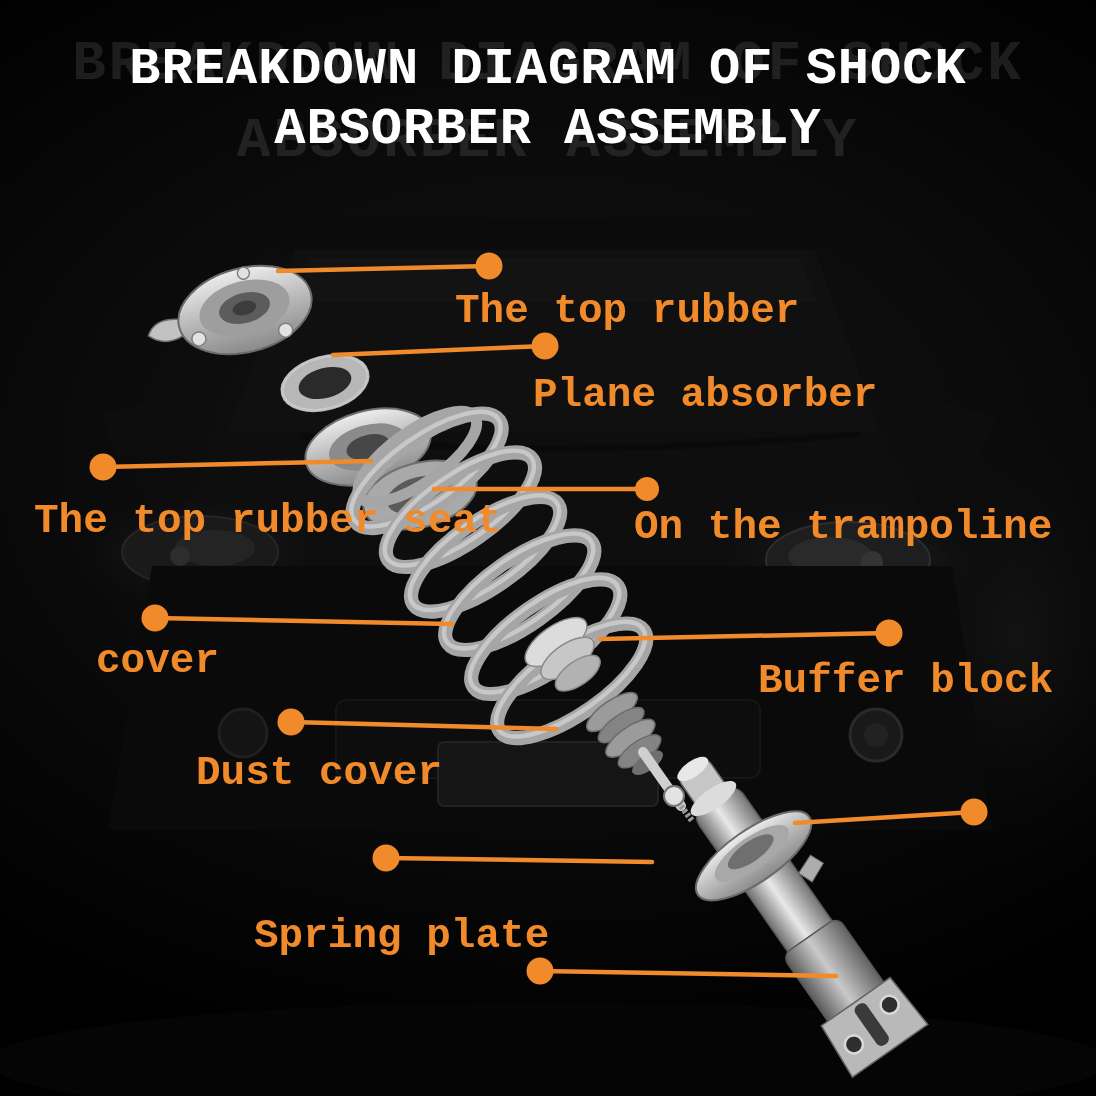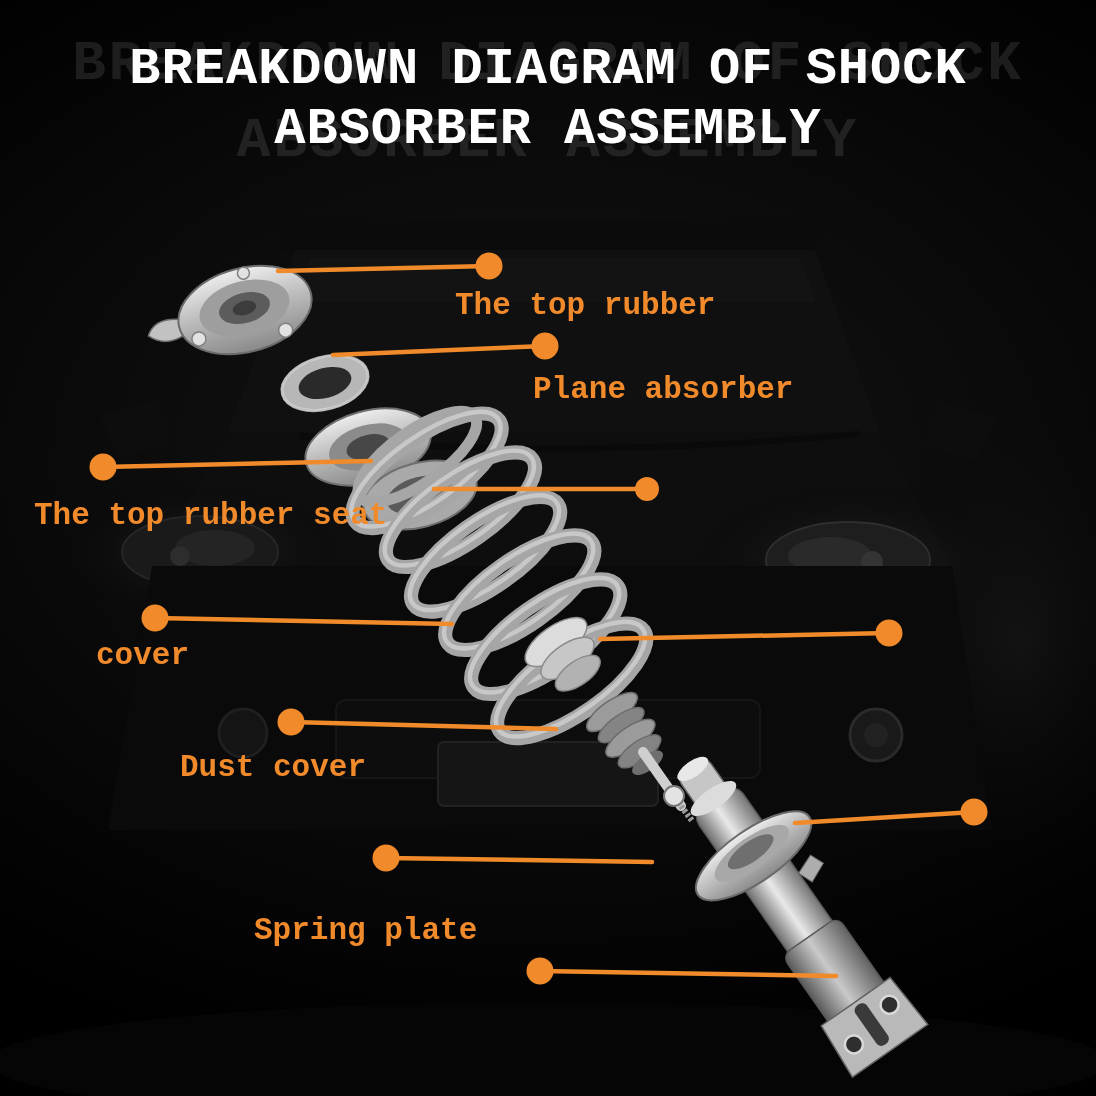--- a/index.html
+++ b/index.html
@@ -7,21 +7,21 @@
   .stage{position:absolute;inset:0;width:1096px;height:1096px;
     background:radial-gradient(ellipse 900px 620px at 50% 42%, #141414 0%, #0a0a0a 55%, #000 100%);
     overflow:hidden;font-family:Liberation Mono, monospace;}
   svg.art{position:absolute;left:0;top:0;z-index:1;}
   .ghost-title{position:absolute;top:26px;left:0;width:100%;text-align:center;z-index:2;
     font-weight:bold;font-size:56px;letter-spacing:3px;line-height:1.38;
     color:rgba(255,255,255,0.10);white-space:nowrap;}
   h1.title{position:absolute;top:40px;left:0;width:100%;margin:0;text-align:center;z-index:3;
     font-weight:bold;font-size:52px;letter-spacing:1px;line-height:1.15;color:#fff;}
   h1.title span{display:block;}
-  .callout-label{position:absolute;z-index:4;font-size:31px;font-weight:bold;
+  .callout-label{position:absolute;z-index:4;font-size:41px;font-weight:bold;
     color:var(--accent,#F18A2B);white-space:nowrap;}
   .callout-line{stroke:var(--accent,#F18A2B);stroke-width:4.5;stroke-linecap:round;}
   .callout-dot{fill:var(--accent,#F18A2B);}
 </style>
 </head>
 <body style="background: rgb(0, 0, 0);">
 
 <div class="stage">
 
   <svg class="art" width="1096" height="1096" viewBox="0 0 1096 1096">
@@ -201,17 +201,19 @@
   </div>
 
   <h1 class="title">
     <span>BREAKDOWN DIAGRAM OF SHOCK</span>
     <span>ABSORBER ASSEMBLY</span>
   </h1>
 
   <div class="callout-label" style="left:455px;top:288px;">The top rubber</div>
   <div class="callout-label" style="left:533px;top:372px;">Plane absorber</div>
   <div class="callout-label" style="left:14px;top:498px;margin-left:20px;">The top rubber seat</div>
+  <div class="callout-label" style="left:634px;top:504px;">On the trampoline</div>
   <div class="callout-label" style="left:96px;top:638px;">cover</div>
-  <div class="callout-label" style="left:180px;top:750px;">Dust cover</div>
+  <div class="callout-label" style="left:758px;top:658px;">Buffer block</div>
+  <div class="callout-label" style="left:196px;top:750px;">Dust cover</div>
   <div class="callout-label" style="left:254px;top:888px;margin-top:25px;">Spring plate</div>
 
 </div>
 
 </body></html>

